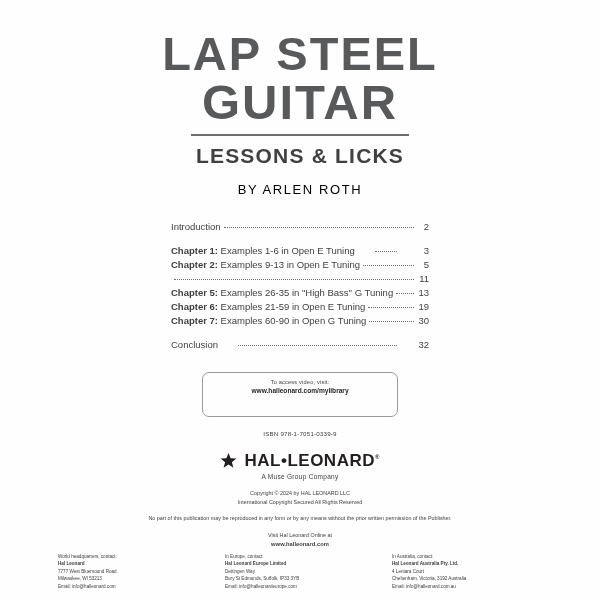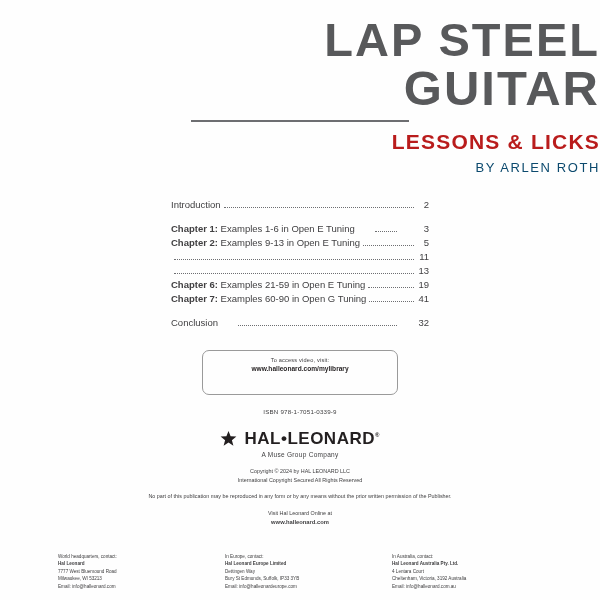--- a/index.html
+++ b/index.html
@@ -17,22 +17,22 @@
   .page {
     position: relative;
     width: 600px;
     height: 600px;
     background: #fefefe;
     box-sizing: border-box;
   }
 
   
   .title-block {
-    text-align: right;
-    padding-top: 18px;
+    text-align: center;
+    padding-top: 32px;
   }
   .title-line {
     font-family: "Liberation Sans", sans-serif;
     font-weight: bold;
     color: #58595b;
     letter-spacing: 1px;
     line-height: 0.95;
     text-transform: uppercase;
   }
   .title-line-1 {
@@ -46,40 +46,40 @@
   }
   .rule {
     width: 218px;
     height: 2px;
     background: #6d6e71;
     margin: 9px auto 8px auto;
   }
   .subtitle {
     font-size: 21px;
     font-weight: bold;
-    color: #b91c1c;
+    color: #404040;
     letter-spacing: 1.2px;
   }
   .byline {
     font-size: 13px;
-    color: #0c4a6e;
+    color: #000000;
     letter-spacing: 1.6px;
-    margin-top: 6px;
+    margin-top: 14px;
   }
 
   
   .toc {
     width: 258px;
     margin: 24px auto 0 auto;
     font-size: 9.5px;
     color: #414042;
   }
   .toc-row {
     display: flex;
-    align-items: flex-end;
+    align-items: center;
     margin-bottom: 3px;
     white-space: nowrap;
   }
   .toc-row.group-gap {
     margin-top: 13px;
     gap: 17px;
   }
   .toc-label {
     flex: 0 0 auto;
   }
@@ -238,32 +238,33 @@
       <div class="toc-row">
         <span class="toc-label"><span class="chap">Chapter 2:</span><span> Examples 9-13 in Open E Tuning</span></span>
         <span class="toc-dots"></span>
         <span class="toc-page">5</span>
       </div>
       <div class="toc-row">
         <span class="toc-dots"></span>
         <span class="toc-page">11</span>
       </div>
       <div class="toc-row">
+        <span class="toc-label"><span class="chap">Chapter 5:</span><span> Examples 26-35 in "High Bass" G Tuning</span></span>
         <span class="toc-dots"></span>
         <span class="toc-page">13</span>
       </div>
       <div class="toc-row">
         <span class="toc-label"><span class="chap">Chapter 6:</span><span> Examples 21-59 in Open E Tuning</span></span>
         <span class="toc-dots"></span>
         <span class="toc-page">19</span>
       </div>
       <div class="toc-row">
         <span class="toc-label"><span class="chap">Chapter 7:</span><span> Examples 60-90 in Open G Tuning</span></span>
         <span class="toc-dots"></span>
-        <span class="toc-page">41</span>
+        <span class="toc-page">30</span>
       </div>
       <div class="toc-row group-gap">
         <span class="toc-label"><span>Conclusion</span></span>
         <span class="toc-dots"></span>
         <span class="toc-page">32</span>
       </div>
     </div>
 
   <div class="video-box">
     <div class="video-line1">To access video, visit:</div>

